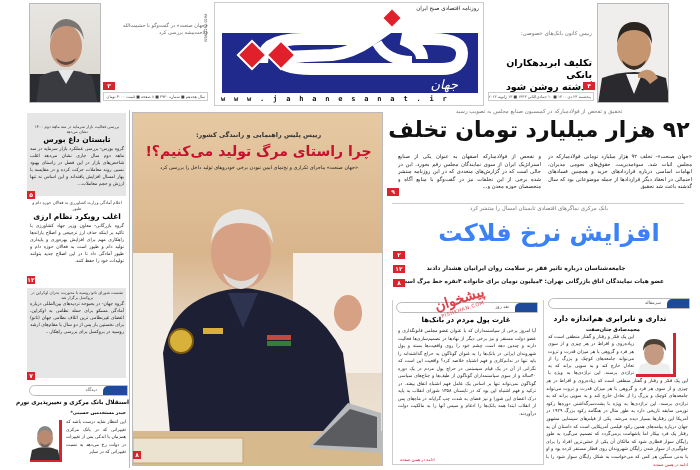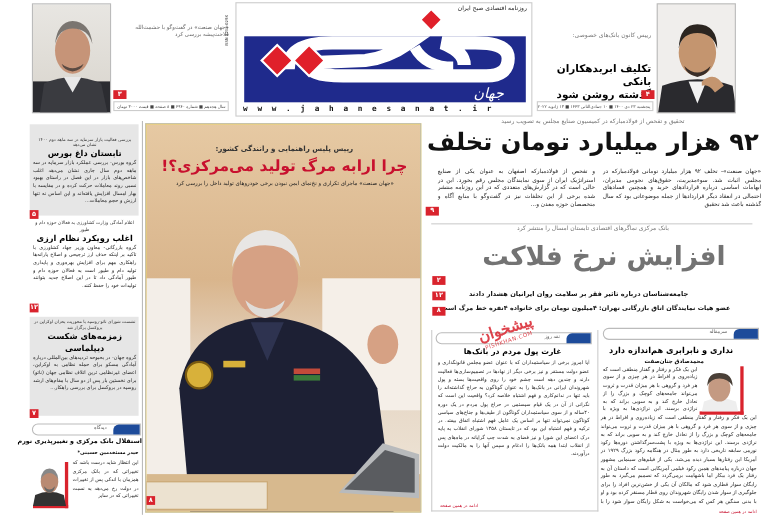--- a/index.html
+++ b/index.html
@@ -76,29 +76,29 @@
   <div class="rtl small" style="text-align:center;color:#777;font-size:5.5px">تحقیق و تفحص از فولادمبارکه در کمیسیون صنایع مجلس به تصویب رسید</div>
   <div class="rtl" style="text-align:center;font-size:22px;font-weight:bold;line-height:28px;color:#111;margin-top:1px;letter-spacing:-0.5px">۹۲ هزار میلیارد تومان تخلف</div>
   <div class="abs body-text" style="right:0;top:45px;width:144px;height:36px;overflow:hidden">«جهان صنعت»- تخلف ۹۲ هزار میلیارد تومانی فولادمبارکه در مجلس اثبات شد. سوءمدیریت، حقوق‌های نجومی مدیران، ابهامات اساسی درباره قراردادهای خرید و همچنین فسادهای احتمالی در انعقاد دیگر قراردادها از جمله موضوعاتی بود که سال گذشته باعث شد تحقیق</div>
   <div class="abs body-text" style="left:12px;top:45px;width:143px;height:36px;overflow:hidden">و تفحص از فولادمبارکه اصفهان به عنوان یکی از صنایع استراتژیک ایران از سوی نمایندگان مجلس رقم بخورد. این در حالی است که در گزارش‌های متعددی که در این روزنامه منتشر شده برخی از این تخلفات نیز در گفت‌وگو با منابع آگاه و متخصصان حوزه معدن و...</div>
   <div class="red-badge" style="left:1px;top:80px">۹</div>
 </div>
 <div class="abs" style="left:392px;top:203px;width:292px;height:1px;background:#ccc"></div>
 
 <div class="abs" style="left:386px;top:205px;width:306px;height:85px">
   <div class="rtl small" style="text-align:center;color:#777;font-size:5.5px">بانک مرکزی نماگرهای اقتصادی تابستان امسال را منتشر کرد</div>
-  <div class="rtl" style="text-align:center;font-size:24px;font-weight:bold;line-height:34px;color:#737373;margin-top:4px;padding-left:20px">افزایش نرخ فلاکت</div>
+  <div class="rtl" style="text-align:center;font-size:24px;font-weight:bold;line-height:34px;color:#3b82f6;margin-top:4px;padding-left:20px">افزایش نرخ فلاکت</div>
   <div class="red-badge" style="left:7px;top:46px">۲</div>
   <div class="abs rtl" style="left:20px;top:59px;width:240px;font-size:6px;font-weight:bold;text-align:center;color:#111">جامعه‌شناسان درباره تاثیر فقر بر سلامت روان ایرانیان هشدار دادند</div>
   <div class="red-badge" style="left:7px;top:60px">۱۲</div>
   <div class="abs rtl" style="left:20px;top:73px;width:258px;font-size:5.8px;font-weight:bold;text-align:center;color:#111;white-space:nowrap">عضو هیات نمایندگان اتاق بازرگانی تهران: ۴میلیون تومان برای خانواده ۴نفره خط مرگ است</div>
   <div class="red-badge" style="left:7px;top:74px">۸</div>
 </div>
 
-<div class="abs" style="left:132px;top:112px;width:251px;height:354px;border:1px solid #bbb;overflow:hidden;background:#fde047">
+<div class="abs" style="left:132px;top:112px;width:251px;height:354px;border:1px solid #bbb;overflow:hidden;background:#c4b5fd">
 
   <div class="abs" style="left:0;top:0;width:100%;height:100%;background:linear-gradient(180deg,#e6c9a3 0%,#d9b58c 40%,#e4d3c0 60%,#f0e8dc 100%)"></div>
   <svg class="abs" style="left:0;top:0" width="251" height="354" viewBox="0 0 251 354">
     <rect x="160" y="140" width="91" height="120" fill="#f5efe8"></rect>
     <rect x="0" y="140" width="40" height="180" fill="#f3eee8"></rect>
 
     <path d="M40 354 L30 240 Q40 180 110 175 Q180 180 210 240 L225 354 Z" fill="#1d2034"></path>
 
     <path d="M95 180 L110 215 L125 180 Z" fill="#2e3350"></path>
 
@@ -113,21 +113,21 @@
 
     <ellipse cx="215" cy="200" rx="14" ry="18" fill="#d6a184"></ellipse>
 
     <rect x="0" y="318" width="251" height="36" fill="#d7b98e"></rect>
     <rect x="0" y="325" width="110" height="25" fill="#ece2d0" stroke="#c9a571"></rect>
 
     <path d="M175 335 L215 290 L248 300 L248 340 Z" fill="#b8babc"></path>
     <path d="M180 332 L217 296 L244 304 L244 335 Z" fill="#5a5c60"></path>
   </svg>
   <div class="abs rtl" style="left:0;top:18px;width:251px;text-align:center;font-size:6.5px;font-weight:bold;color:#333">رییس پلیس راهنمایی و رانندگی کشور:</div>
-  <div class="abs rtl" style="left:0;top:28px;width:251px;text-align:center;font-size:14px;font-weight:bold;color:#c8102e;line-height:20px">چرا ارابه مرگ تولید می‌مرکزی؟!</div>
+  <div class="abs rtl" style="left:0;top:28px;width:251px;text-align:center;font-size:14px;font-weight:bold;color:#c8102e;line-height:20px">چرا راستای مرگ تولید می‌کنیم؟!</div>
   <div class="abs rtl" style="left:6px;top:51px;width:240px;text-align:center;font-size:5px;color:#222;white-space:nowrap">«جهان صنعت» ماجرای تکراری و نخ‌نمای ایمن نبودن برخی خودروهای تولید داخل را بررسی کرد</div>
   <div class="red-badge" style="left:0;top:338px;width:8px">۸</div>
 </div>
 
 <div class="gray-box" style="left:27px;top:113px;width:99px;height:83px"></div>
 <div class="abs rtl" style="left:30px;top:124px;width:94px">
   <div class="small" style="font-size:4px;line-height:5px;text-align:center">بررسی فعالیت بازار سرمایه در سه ماهه دوم ۱۴۰۰ نشان می‌دهد</div>
   <div style="font-size:7.5px;font-weight:bold;text-align:center;line-height:11px">تابستان داغ بورس</div>
   <div class="body-text" style="font-size:4.6px;line-height:7px;height:56px;overflow:hidden">گروه بورس- بررسی عملکرد بازار سرمایه در سه ماهه دوم سال جاری نشان می‌دهد اغلب شاخص‌های بازار در این فصل در راستای بهبود نسبی روند معاملات حرکت کرده و در مقایسه با بهار امسال افزایش یافته‌اند و این اساس نه تنها ارزش و حجم معاملات...</div>
 </div>
@@ -136,21 +136,20 @@
 <div class="abs rtl" style="left:30px;top:200px;width:94px">
   <div class="small" style="font-size:4.2px;line-height:5.5px;text-align:center">اعلام آمادگی وزارت کشاورزی به فعالان حوزه دام و طیور</div>
   <div style="font-size:7.5px;font-weight:bold;text-align:center;line-height:11px">اغلب رویکرد نظام ارزی</div>
   <div class="body-text" style="font-size:4.6px;line-height:7px;height:50px;overflow:hidden">گروه بازرگانی- معاون وزیر جهاد کشاورزی با تاکید بر اینکه حذف ارز ترجیحی و اصلاح یارانه‌ها راهکاری مهم برای افزایش بهره‌وری و پایداری تولید دام و طیور است به فعالان حوزه دام و طیور آمادگی داد تا در این اصلاح جدید بتوانند تولیدات خود را حفظ کنند.</div>
 </div>
 <div class="red-badge" style="left:27px;top:276px;width:8px">۱۲</div>
 
 <div class="gray-box" style="left:27px;top:288px;width:99px;height:90px"></div>
 <div class="abs rtl" style="left:30px;top:290px;width:94px">
   <div class="small" style="font-size:4px;line-height:5px;text-align:center">نشست شورای ناتو-روسیه با محوریت بحران اوکراین در بروکسل برگزار شد</div>
-  <div style="font-size:7.5px;font-weight:bold;text-align:center;line-height:11px">زمزمه‌های شکست دیپلماسی</div>
   <div class="body-text" style="font-size:4.6px;line-height:7px;height:58px;overflow:hidden">گروه جهان- در بحبوحه تردیدهای بین‌المللی درباره آمادگی مسکو برای حمله نظامی به اوکراین، اعضای غیرنظامی ترین اتلاف نظامی جهان (ناتو) برای نخستین بار پس از دو سال با مقام‌های ارشد روسیه در بروکسل برای بررسی راهکار...</div>
 </div>
 <div class="red-badge" style="left:27px;top:372px;width:8px">۷</div>
 
 <div class="col-header" style="left:29px;top:385px;width:99px">
   <div class="tab"></div>
   <span class="abs" style="right:30px;top:1px;font-size:4.5px;color:#555">دیدگاه</span>
 </div>
 <div class="abs rtl" style="left:27px;top:399px;width:102px;font-size:5.8px;font-weight:bold;white-space:nowrap">استقلال بانک مرکزی و تغییرپذیری تورم</div>
 <div class="abs rtl" style="left:62px;top:410px;width:64px;font-size:4.5px;font-weight:bold">حیدر مستخدمین حسینی*</div>

